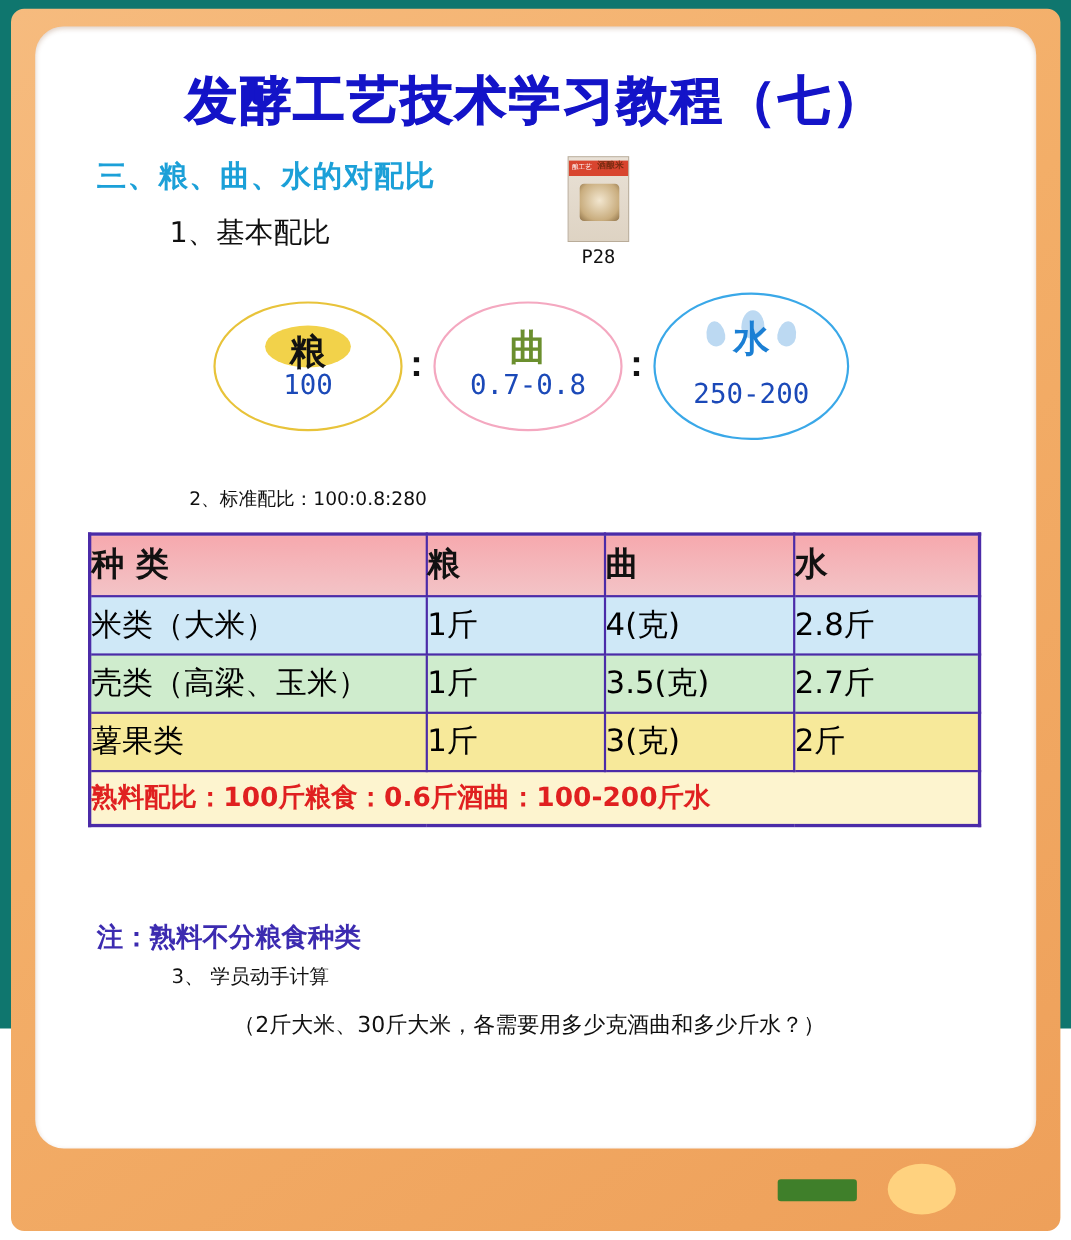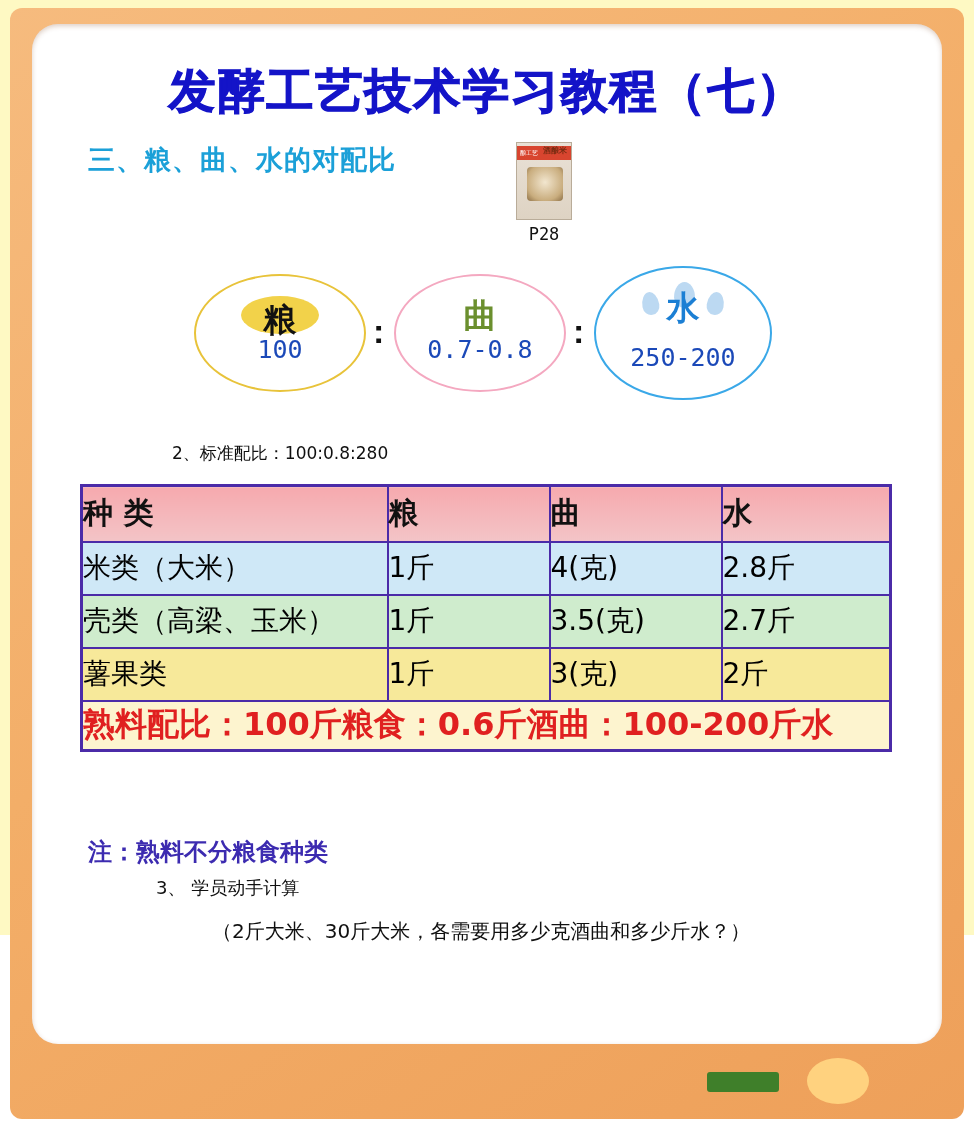--- a/index.html
+++ b/index.html
@@ -12,21 +12,21 @@
     height: 1127px;
     font-family: "Liberation Sans", sans-serif;
     overflow: hidden;
   }
 
   
   .frame {
     position: absolute;
     left: 0; top: 0;
     width: 974px; height: 935px;
-    background: #fef9c3;
+    background: #0f766e;
     box-sizing: border-box;
   }
   .frame-inner {
     position: absolute;
     left: 10px; top: 8px;
     width: 954px; height: 1111px;
     background: linear-gradient(145deg, #f6bb7e 0%, #f3ae68 45%, #eea05a 100%);
     border-radius: 12px;
     box-sizing: border-box;
   }
@@ -259,21 +259,21 @@
   .cell-small { font-size: 28px; }
   .cell-bold { font-weight: bold; }
   .dash-cell {
     font-family: "DejaVu Sans", sans-serif;
     font-size: 28px;
   }
   .note-row td {
     background: #fdf4cf;
     color: #e02020;
     font-weight: bold;
-    font-size: 32px;
+    font-size: 24px;
     height: 50px;
   }
 
   .note-under {
     position: absolute;
     left: 56px; top: 812px;
     font-family: "DejaVu Sans", sans-serif;
     font-size: 24px;
     font-weight: bold;
     color: #3c2bb0;
@@ -300,20 +300,21 @@
 <div class="frame">
   <div class="frame-inner">
 
     <div class="board">
       <div class="content">
 
         <div class="title">发酵工艺技术学习教程（七）</div>
 
         <div class="sec-heading">三、粮、曲、水的对配比</div>
 
+        <div class="sub-item-1">1、基本配比</div>
 
         <div class="book">
           <div class="book-band">酿工艺</div>
           <div class="book-title">酒酿米</div>
           <div class="book-photo"></div>
         </div>
         <div class="book-caption">P28</div>
 
         <div class="ellipse el-liang">
           <div class="badge-liang"></div>

